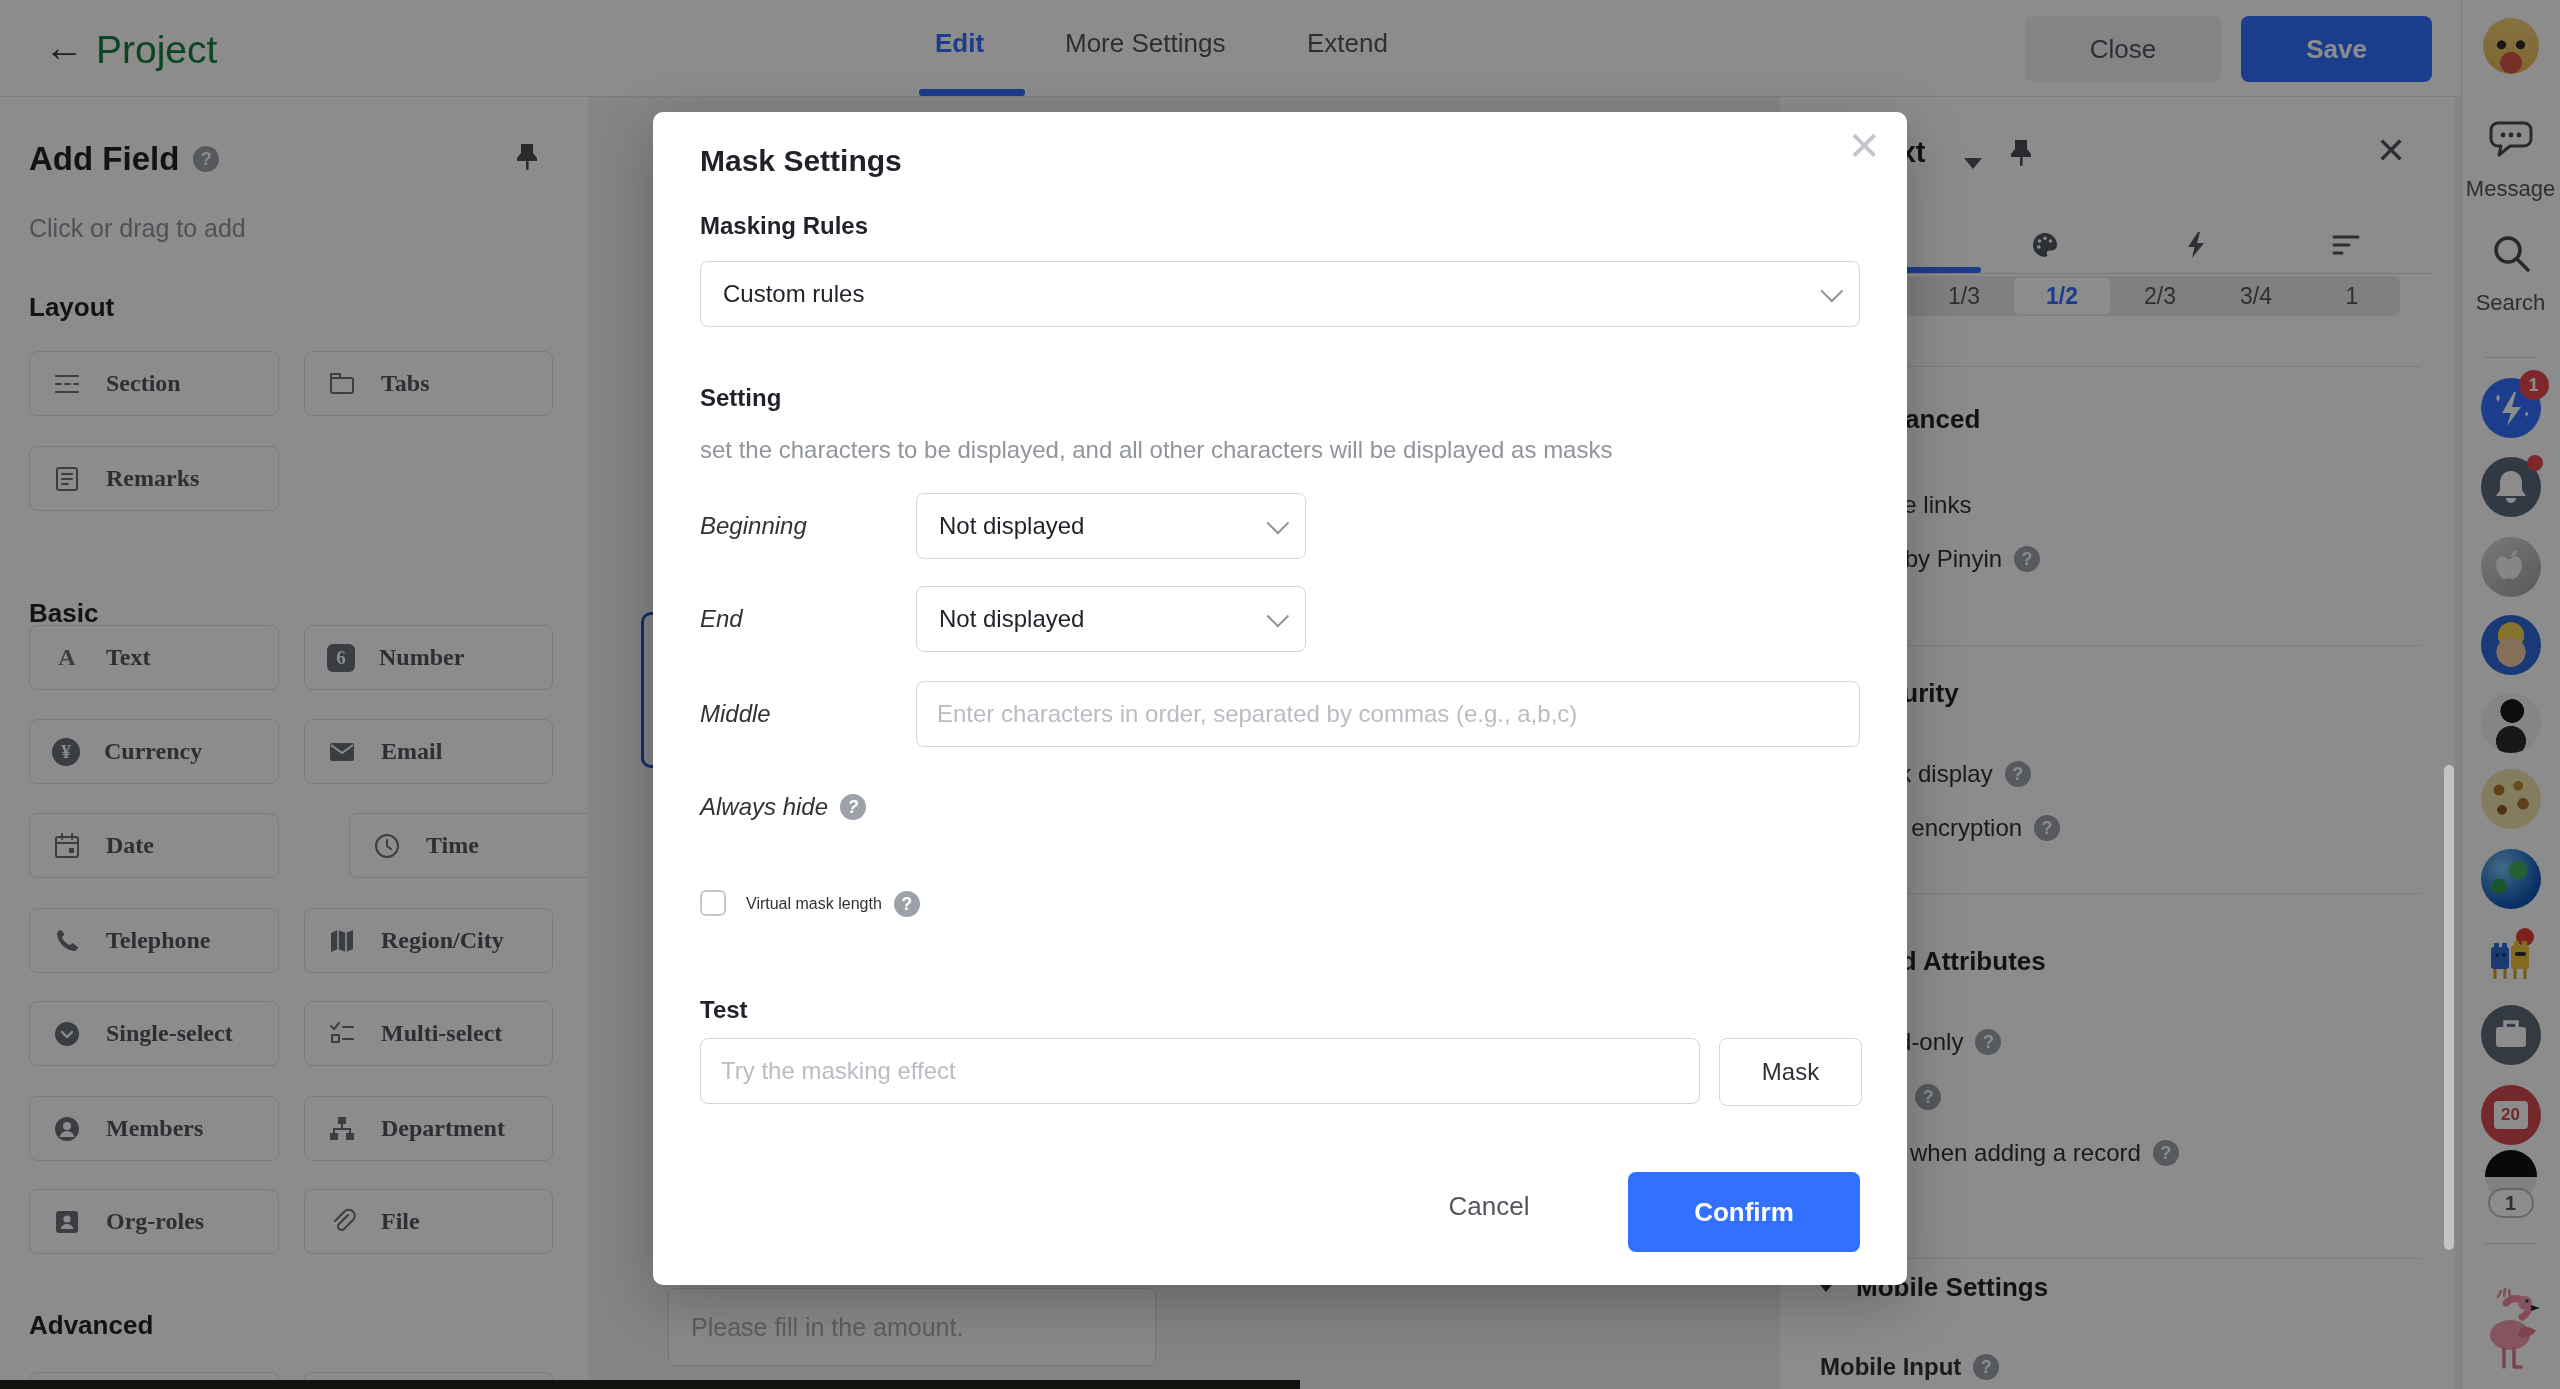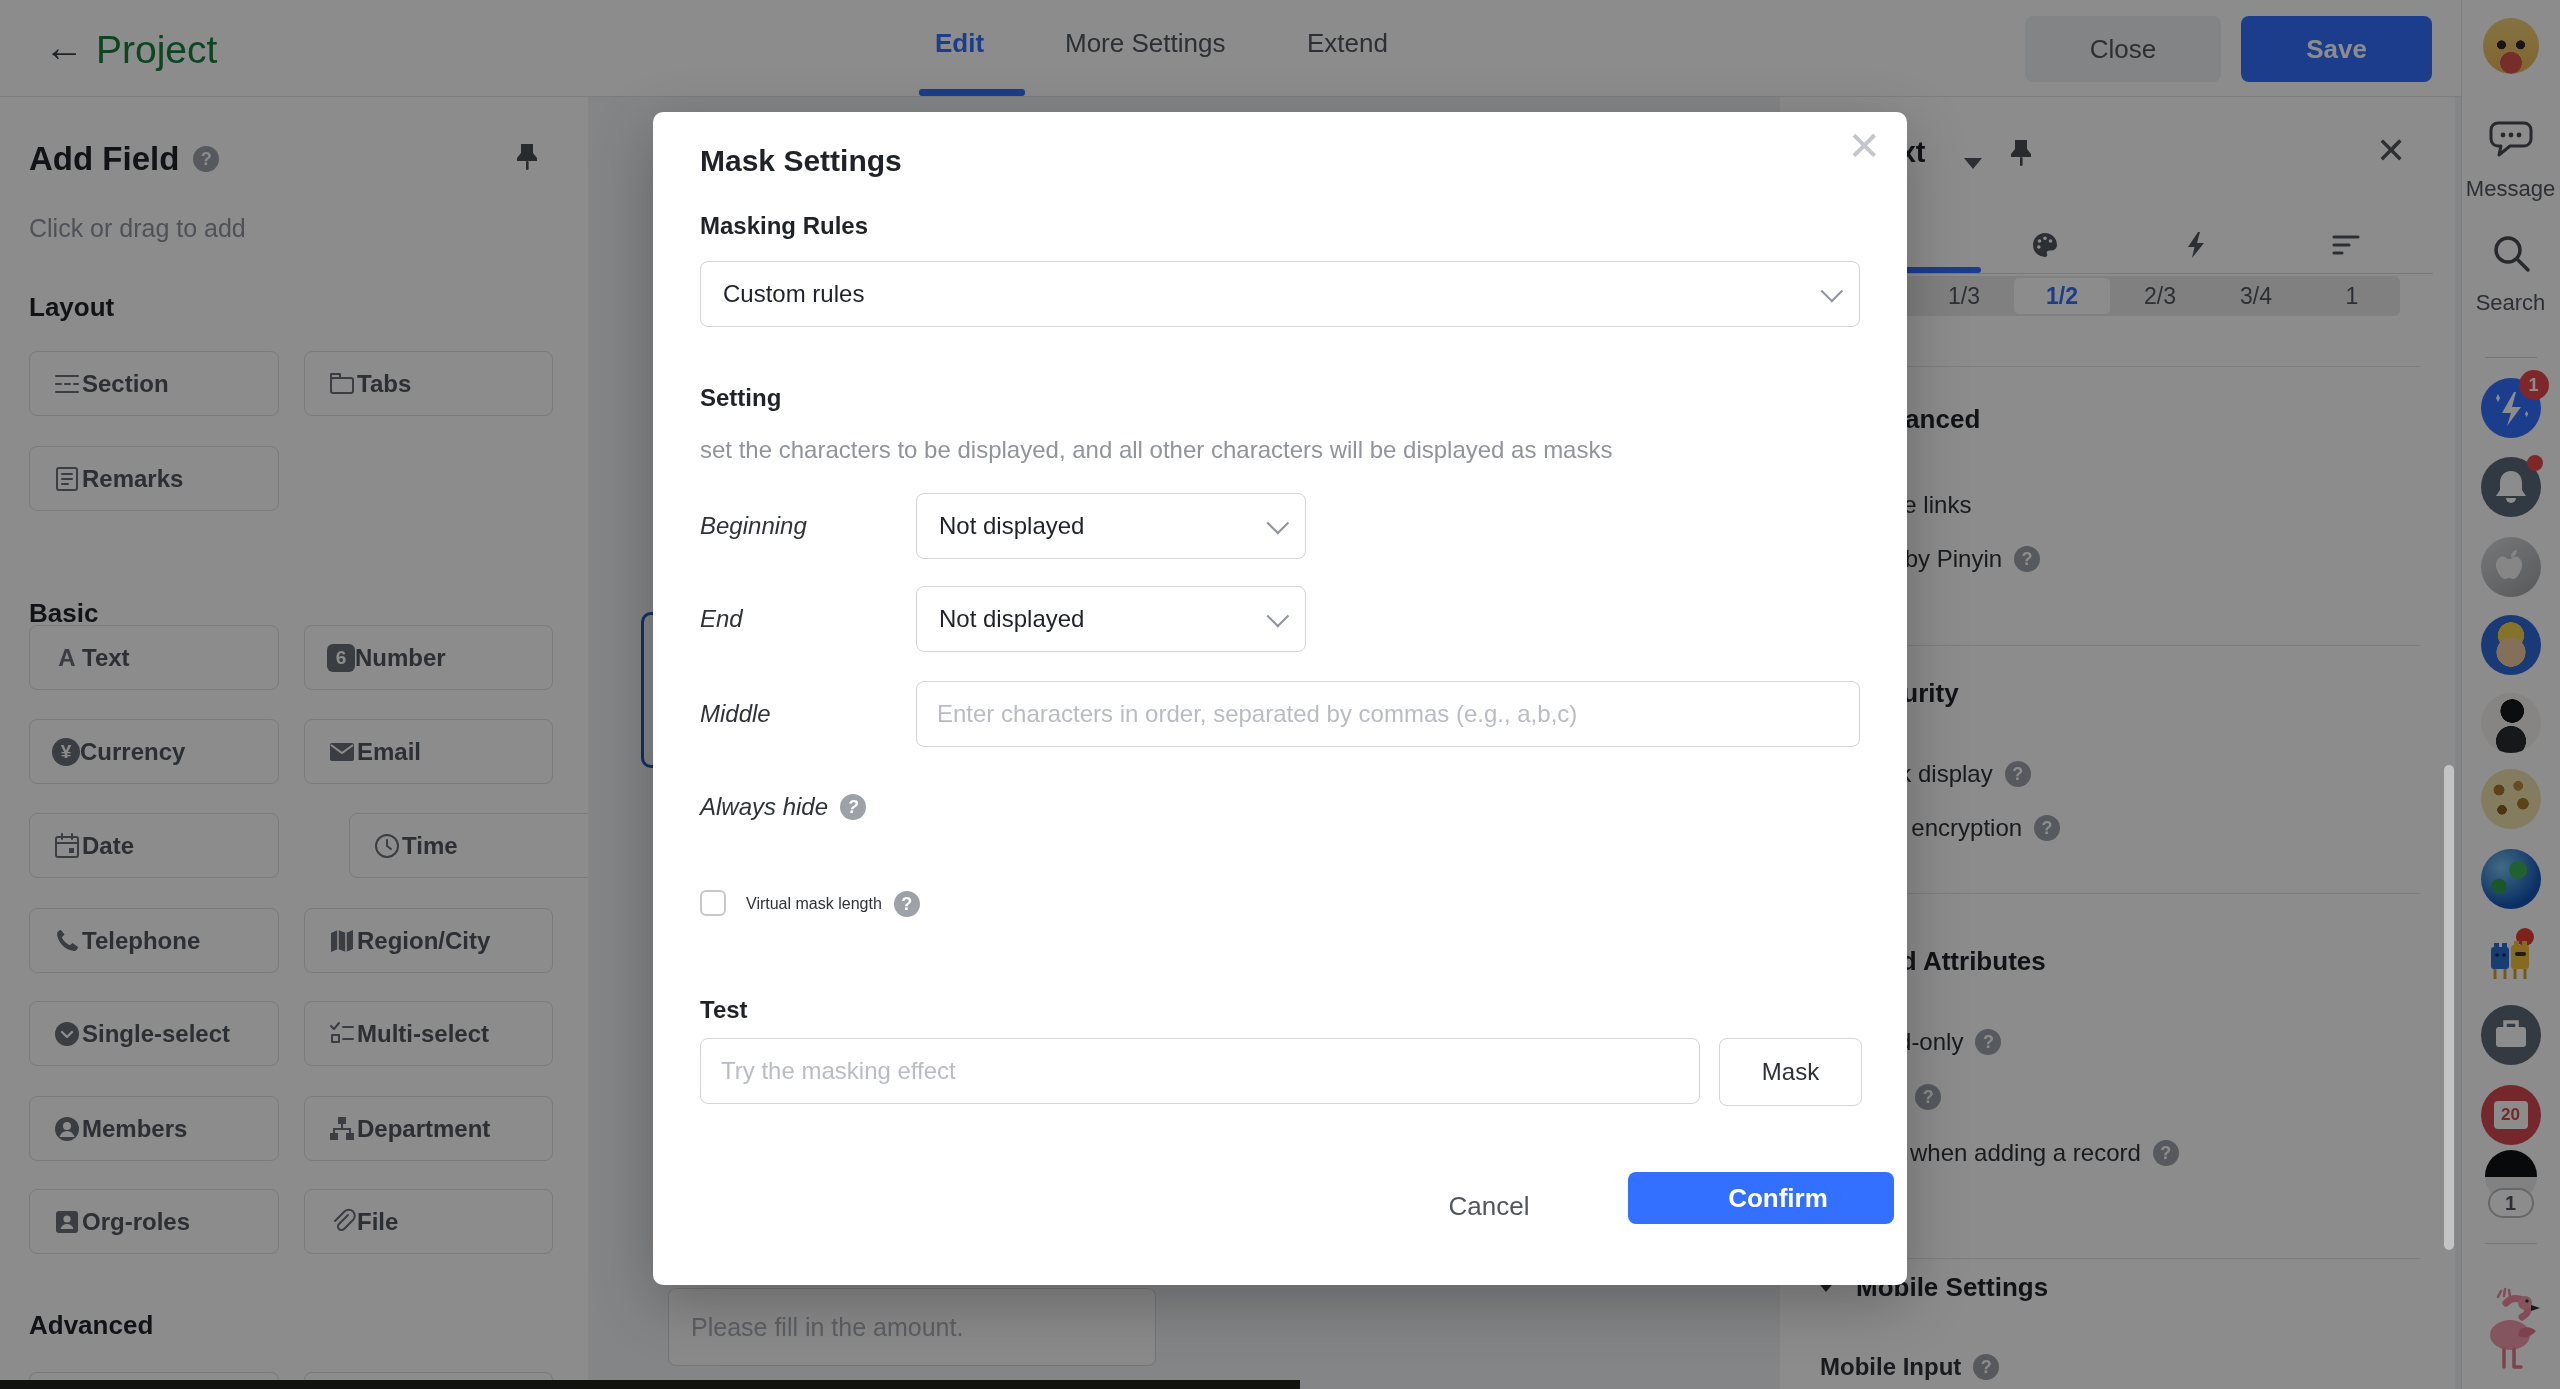--- a/index.html
+++ b/index.html
@@ -15,22 +15,22 @@
   .toptab.active{color:#3370ff;font-weight:600;}
   .tabline{left:919px;top:89px;width:106px;height:7px;border-radius:3px;background:#3370ff;}
   .btn{display:flex;align-items:center;justify-content:center;border-radius:8px;font-size:26px;cursor:pointer;}
   #closebtn{left:2025px;top:16px;width:196px;height:66px;background:#eff0f2;color:#51565d;}
   #savebtn{left:2241px;top:16px;width:191px;height:66px;background:#3370ff;color:#fff;font-weight:600;}
   
   #sidebar{left:0;top:97px;width:588px;height:1292px;background:#fff;border-right:1px solid #e7e8ea;}
   .sb-title{left:29px;top:140px;font-size:33px;font-weight:700;color:#1f2329;display:flex;align-items:center;gap:14px;}
   .sb-hint{left:29px;top:214px;font-size:25px;color:#8f959e;}
   .sb-head{font-size:26px;font-weight:700;color:#1f2329;left:29px;}
-  .fbtn{display:flex;align-items:center;gap:0;padding-left:22px;height:65px;border:1.5px solid #dfe1e4;
-        border-radius:8px;background:#fff;box-sizing:border-box;cursor:grab;}
+  .fbtn{display:flex;align-items:center;gap:24px;padding-left:22px;height:65px;border:1.5px solid #dfe1e4;
+        border-radius:8px;background:#fff;box-sizing:border-box;cursor:grab;font-family:Liberation Serif, serif;}
   .fbtn span.lb{font-size:24px;font-weight:600;color:#51565d;}
   .fbtn svg{flex:0 0 auto;}
   .c1{left:29px;width:250px;} .c2{left:304px;width:249px;}
   .licon{stroke:#6a7077;stroke-width:2;fill:none;stroke-linecap:round;stroke-linejoin:round;}
   .glyph{width:30px;height:30px;display:flex;align-items:center;justify-content:center;
          font-size:24px;font-weight:700;color:#6a7077;}
   
   #canvas-bg{left:588px;top:97px;width:1192px;height:1292px;background:#f1f2f4;}
   #sel-outline{left:641px;top:612px;width:300px;height:150px;border:3px solid #2456c4;border-radius:10px;}
   #amount-input{left:668px;top:1288px;width:488px;height:78px;background:#fbfcfd;border:1.5px solid #d2d5d9;
@@ -527,16 +527,16 @@
     <div class="m" style="left:93px;top:778px;display:flex;align-items:center;gap:12px;height:28px;">
       <span style="font-size:16px;color:#2f3338;">Virtual mask length</span>
       <span class="help"></span>
     </div>
 
     <div class="m m-label" style="left:47px;top:884px;">Test</div>
     <input class="m tinput" style="left: 47px; top: 926px; width: 1000px;" placeholder="Try the masking effect">
     <div class="m maskbtn" style="left:1066px;top:926px;width:141px;height:66px;">Mask</div>
 
     <div class="m cancel" style="left:761px;top:1060px;width:150px;height:68px;">Cancel</div>
-    <div class="m confirm" style="left:975px;top:1060px;width:232px;height:52px;padding-left:34px;">Confirm</div>
+    <div class="m confirm" style="left:975px;top:1060px;width:232px;height:80px;">Confirm</div>
   </div>
 
 </div>
 
 </body></html>

